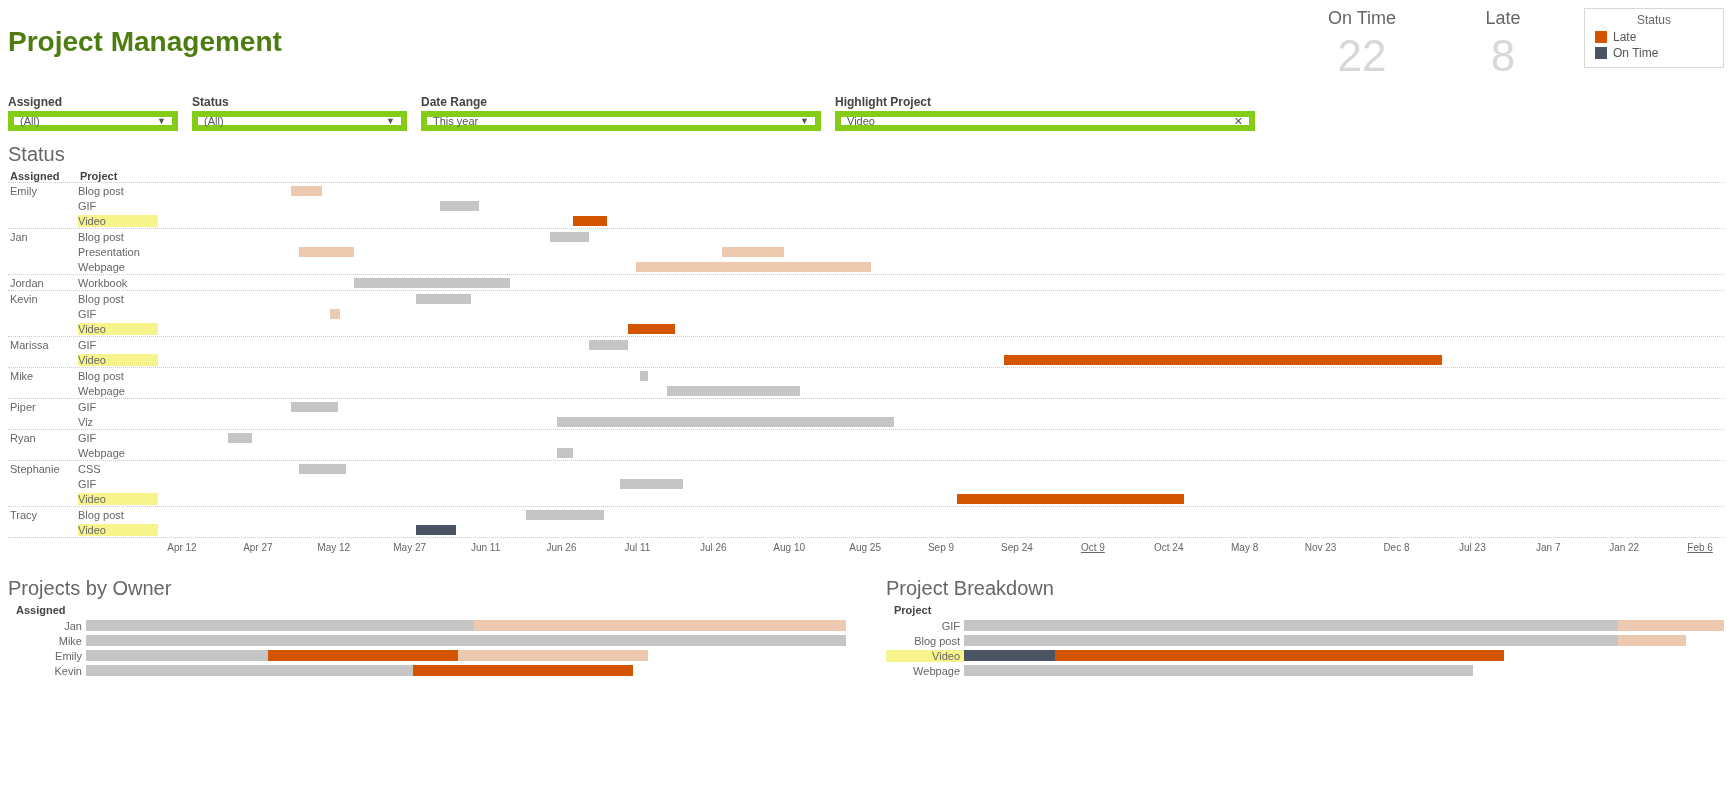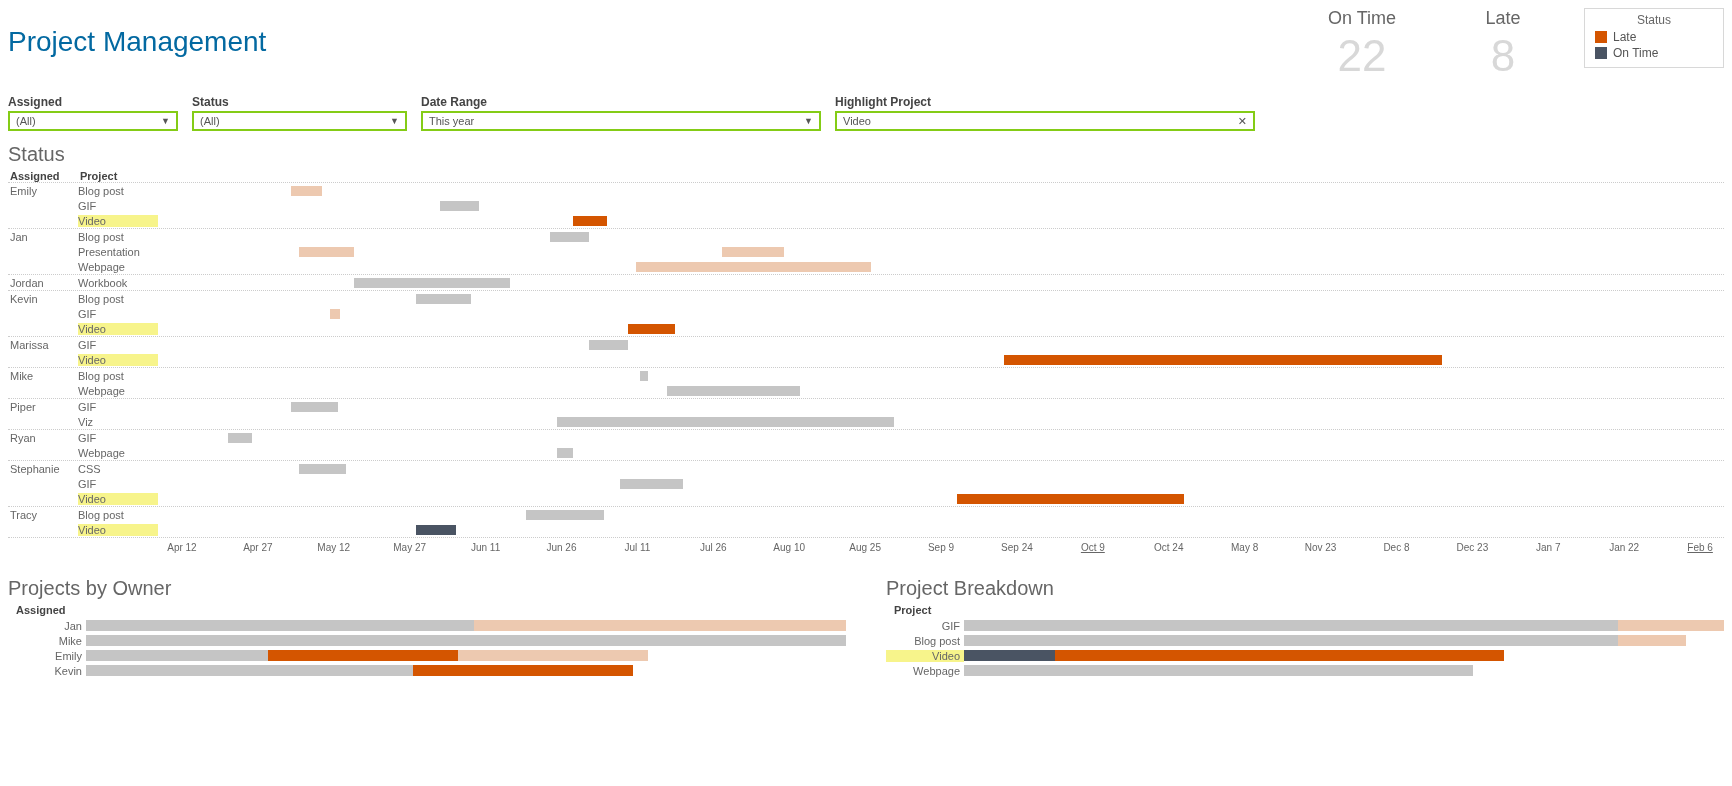--- a/index.html
+++ b/index.html
@@ -11,22 +11,22 @@
     width: 1732px;
   }
   .header {
     display: flex;
     justify-content: space-between;
     align-items: flex-start;
     margin-bottom: 14px;
   }
   .title {
     font-size: 28px;
-    font-weight: 400;
-    color: #0369a1;
+    font-weight: 700;
+    color: #4d7c0f;
     padding-top: 18px;
   }
   .kpis {
     display: flex;
     gap: 21px;
     align-items: flex-start;
   }
   .kpi { text-align: center; min-width: 120px; }
   .kpi-label { font-size: 18px; color: #666; font-weight: 400; margin-bottom: 2px; }
   .kpi-value { font-size: 44px; color: #d8d8d8; font-weight: 300; }
@@ -43,21 +43,21 @@
   .swatch.ontime { background: #4a5463; }
 
   .filters {
     display: flex;
     gap: 14px;
     margin-bottom: 12px;
   }
   .filter { display: flex; flex-direction: column; font-size: 12px; }
   .filter label { color: #444; margin-bottom: 2px; font-weight: 600; }
   .dropdown, .textbox {
-    border: 2px solid #84cc16;
+    border: 6px solid #84cc16;
     height: 20px;
     display: flex;
     align-items: center;
     justify-content: space-between;
     padding: 0 6px;
     background: #fff;
     color: #555;
     font-size: 11px;
     text-align: center;
   }
@@ -420,21 +420,21 @@
     <div class="x-tick" style="width: 4.7619%;">Jul 26</div>
     <div class="x-tick" style="width: 4.7619%;">Aug 10</div>
     <div class="x-tick" style="width: 4.7619%;">Aug 25</div>
     <div class="x-tick" style="width: 4.7619%;">Sep 9</div>
     <div class="x-tick" style="width: 4.7619%;">Sep 24</div>
     <div class="x-tick" style="width: 4.7619%; text-decoration: underline;">Oct 9</div>
     <div class="x-tick" style="width: 4.7619%;">Oct 24</div>
     <div class="x-tick" style="width: 4.7619%;">May 8</div>
     <div class="x-tick" style="width: 4.7619%;">Nov 23</div>
     <div class="x-tick" style="width: 4.7619%;">Dec 8</div>
-    <div class="x-tick" style="width: 4.7619%;">Dec 23</div>
+    <div class="x-tick" style="width: 4.7619%;">Jul 23</div>
     <div class="x-tick" style="width: 4.7619%;">Jan 7</div>
     <div class="x-tick" style="width: 4.7619%;">Jan 22</div>
     <div class="x-tick" style="width: 4.7619%; text-decoration: underline;">Feb 6</div>
   </div>
 
 <div class="bottom">
   <div class="bottom-left">
     <div class="section-title">Projects by Owner</div>
     <div class="hbar-header">Assigned</div>
     <div id="owners-body">

